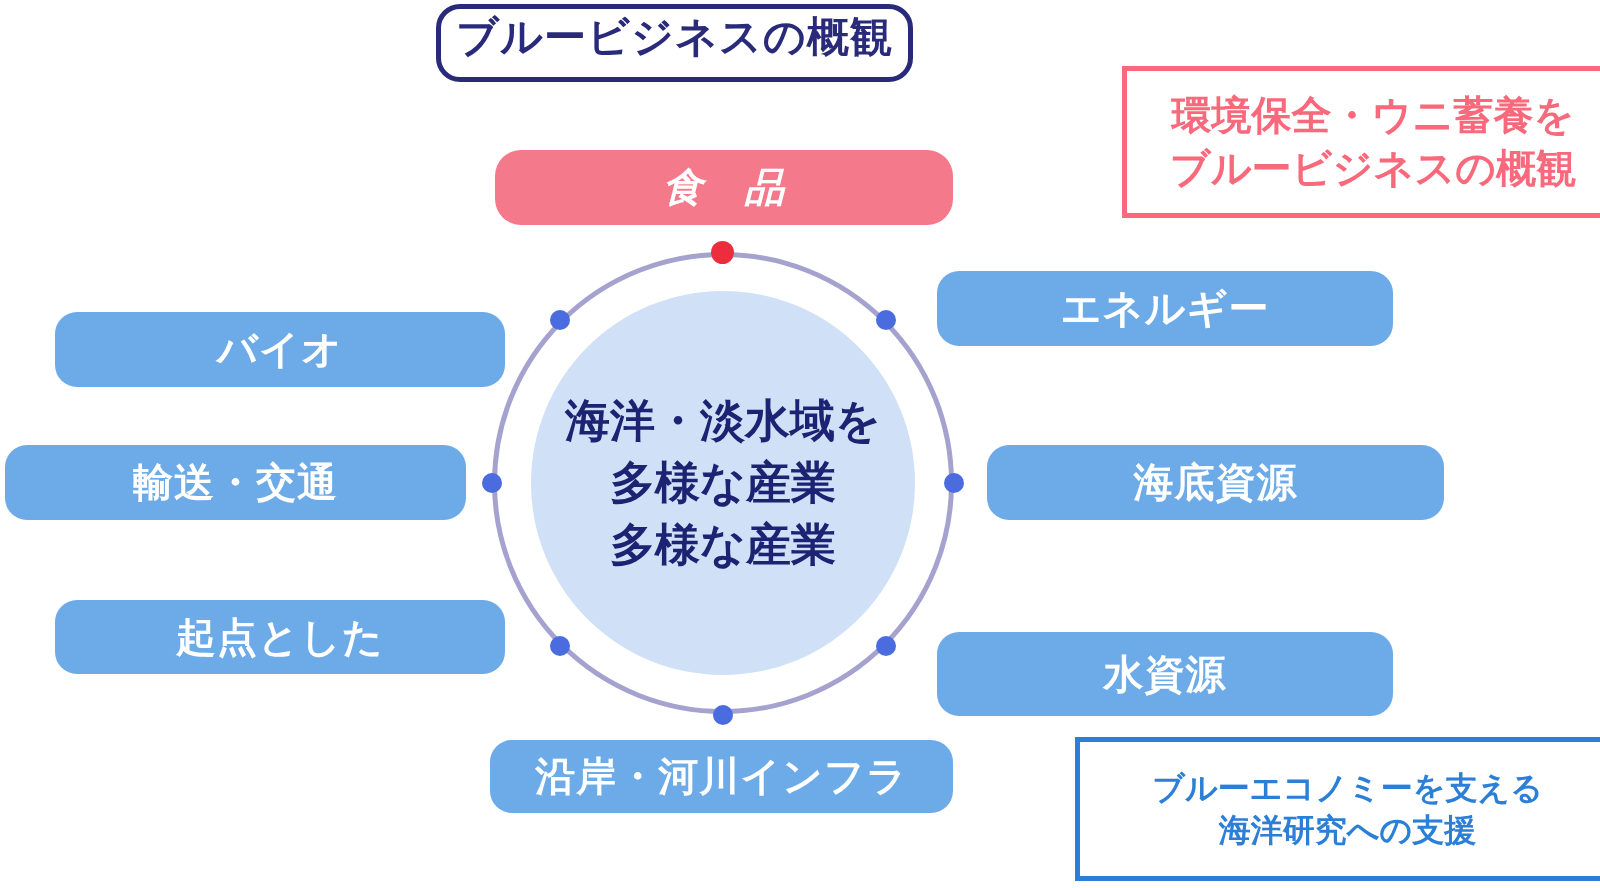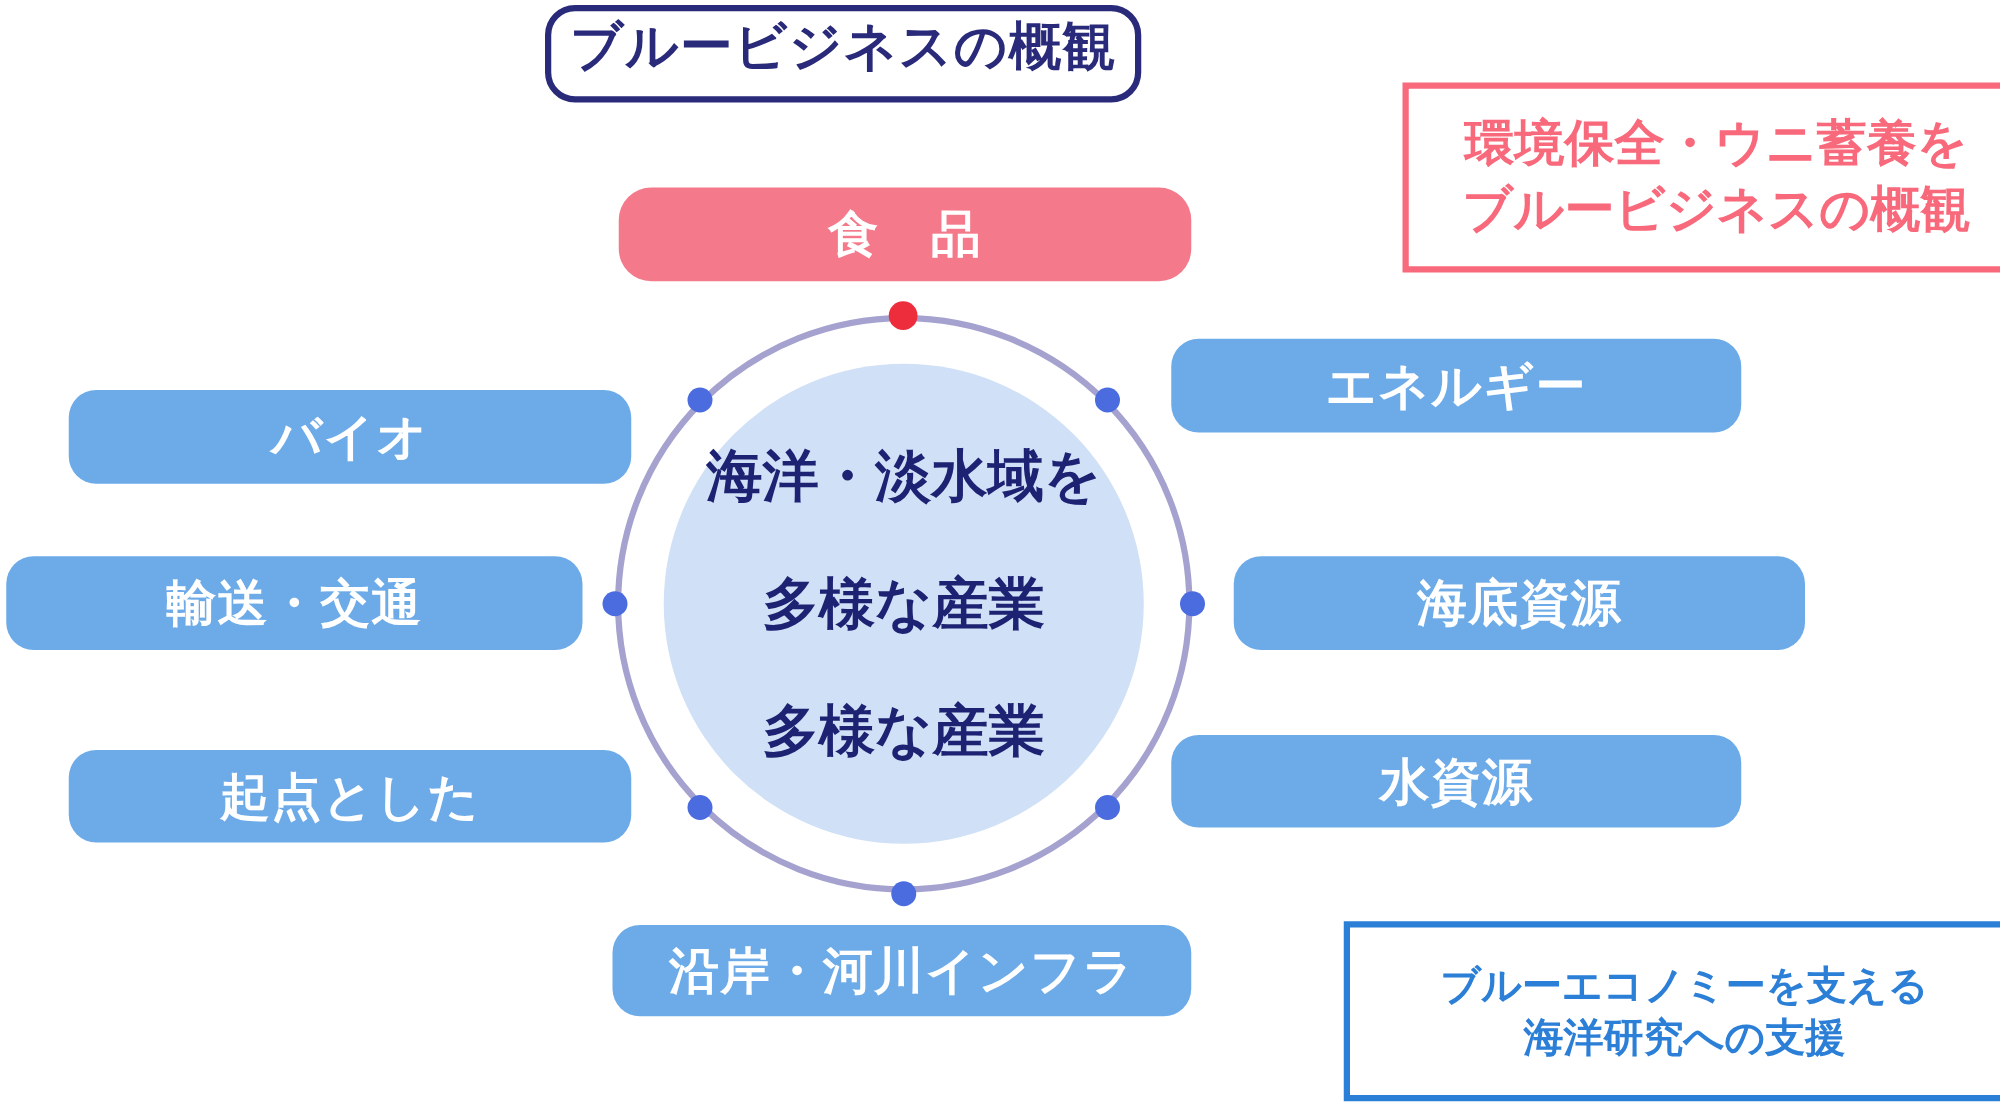--- a/index.html
+++ b/index.html
@@ -31,21 +31,21 @@
 
   
   .ring{
     position:absolute;left:492px;top:252px;width:462px;height:462px;
     border:5px solid #a5a2cf;border-radius:50%;box-sizing:border-box;
   }
   .inner-circle{
     position:absolute;left:531px;top:291px;width:384px;height:384px;
     background:#d0e0f6;border-radius:50%;
     display:flex;flex-direction:column;align-items:center;justify-content:center;
-    text-align:center;color:#1e2273;font-size:45px;line-height:62px;gap:40px;
+    text-align:center;color:#1e2273;font-size:45px;line-height:62px;
   }
 
   
   .dot{position:absolute;border-radius:50%;}
   .dot-blue{width:20px;height:20px;background:#4a6cdf;}
   .dot-red{width:23px;height:23px;background:#ee2d3c;}
   .dot-n {left:711px;top:241px;}
   .dot-ne{left:876px;top:310px;}
   .dot-e {left:944px;top:473px;}
   .dot-se{left:876px;top:636px;}
@@ -54,27 +54,27 @@
   .dot-w {left:482px;top:473px;}
   .dot-nw{left:550px;top:310px;}
 
   
   .pill{
     position:absolute;border-radius:22px;background:#6dabe8;
     display:flex;align-items:center;justify-content:center;
     color:#ffffff;font-size:40px;box-sizing:border-box;letter-spacing:1px;
   }
   .pill-pink{background:#f4798a;}
-  .pill-food     {left:495px;top:150px;width:458px;height:75px;border-radius:26px;}
+  .pill-food     {left:495px;top:150px;width:458px;height:75px;border-radius:26px;font-style:italic;}
   .pill-bio      {left:55px; top:271px;width:450px;height:75px;margin-top:41px;}
   .pill-energy   {left:937px;top:271px;width:456px;height:75px;}
   .pill-transport{left:5px;  top:445px;width:461px;height:75px;}
   .pill-seabed   {left:987px;top:445px;width:457px;height:75px;}
   .pill-waste    {left:55px; top:600px;width:450px;height:74px;}
-  .pill-water    {left:937px;top:588px;width:456px;height:74px;}
+  .pill-water    {left:937px;top:632px;width:456px;height:84px;}
   .pill-coastal  {left:490px;top:740px;width:463px;height:73px;}
 </style>
 </head>
 <body>
 
 <div class="canvas">
 
   <div class="title-box">
     <span>ブルービジネスの概観</span>
   </div>

